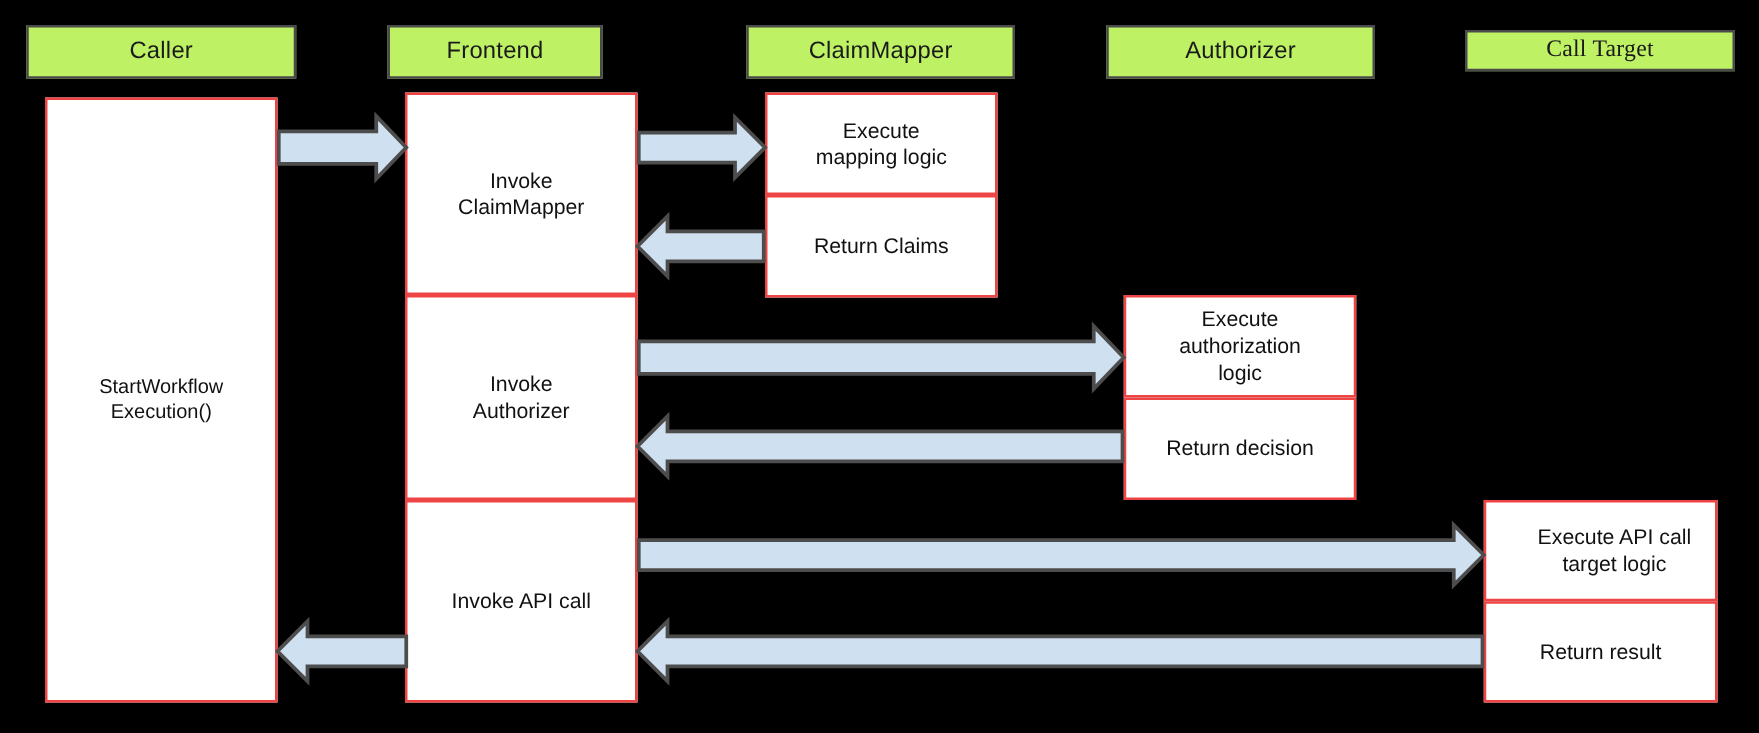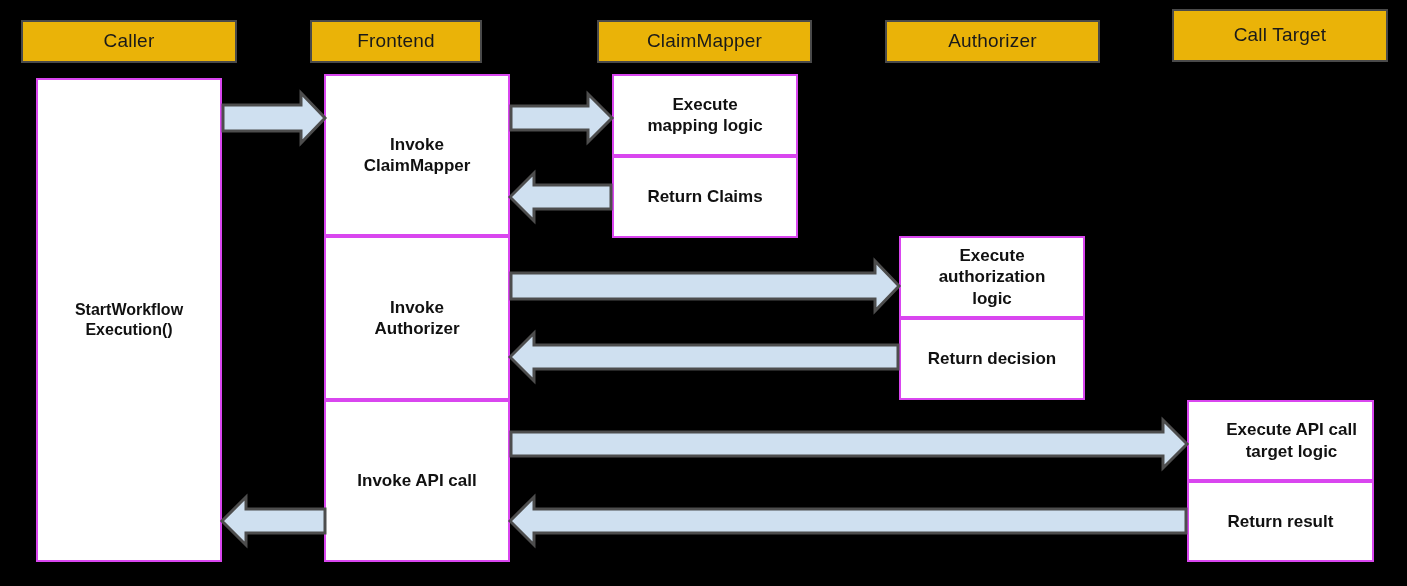--- a/index.html
+++ b/index.html
@@ -15,44 +15,44 @@
     position: relative;
     width: 1407px;
     height: 586px;
     background: #000000;
     overflow: hidden;
   }
   
   .lifeline-header {
     position: absolute;
     box-sizing: border-box;
-    background: #eab308;
+    background: #bef264;
     border: 2px solid #4A4A4A;
     display: flex;
     align-items: center;
     justify-content: center;
     color: #1A1A1A;
     font-size: 19px;
     font-weight: 400;
     letter-spacing: 0.2px;
     line-height: 1.1;
     text-align: left;
   }
   
   .step-box {
     position: absolute;
     box-sizing: border-box;
     background: #FFFFFF;
-    border: 2px solid #d946ef;
+    border: 2px solid #ef4444;
     display: flex;
     align-items: center;
     justify-content: center;
     color: #111111;
     font-size: 17px;
-    font-weight: bold;
+    font-weight: normal;
     line-height: 1.25;
     text-align: center;
     padding: 4px 8px;
     white-space: pre-line;
   }
   
   .arrow-layer {
     position: absolute;
     left: 0;
     top: 0;
@@ -75,21 +75,21 @@
   </div>
 
   <div class="lifeline-header" style="left:597px; top:20px; width:215px; height:43px;">
     <span>ClaimMapper</span>
   </div>
 
   <div class="lifeline-header" style="left:885px; top:20px; width:215px; height:43px;">
     <span>Authorizer</span>
   </div>
 
-  <div class="lifeline-header" style="left:1172px; top:9px; width:216px; height:53px;">
+  <div class="lifeline-header" style="left:1172px; top:24px; width:216px; height:33px;font-family:Liberation Serif, serif;">
     <span>Call Target</span>
   </div>
 
   <div class="step-box" style="left:36px; top:78px; width:186px; height:484px; font-size:16px;">
     <span>StartWorkflow
 Execution()</span>
   </div>
 
   <div class="step-box" style="left:324px; top:74px; width:186px; height:162px;">
     <span>Invoke

